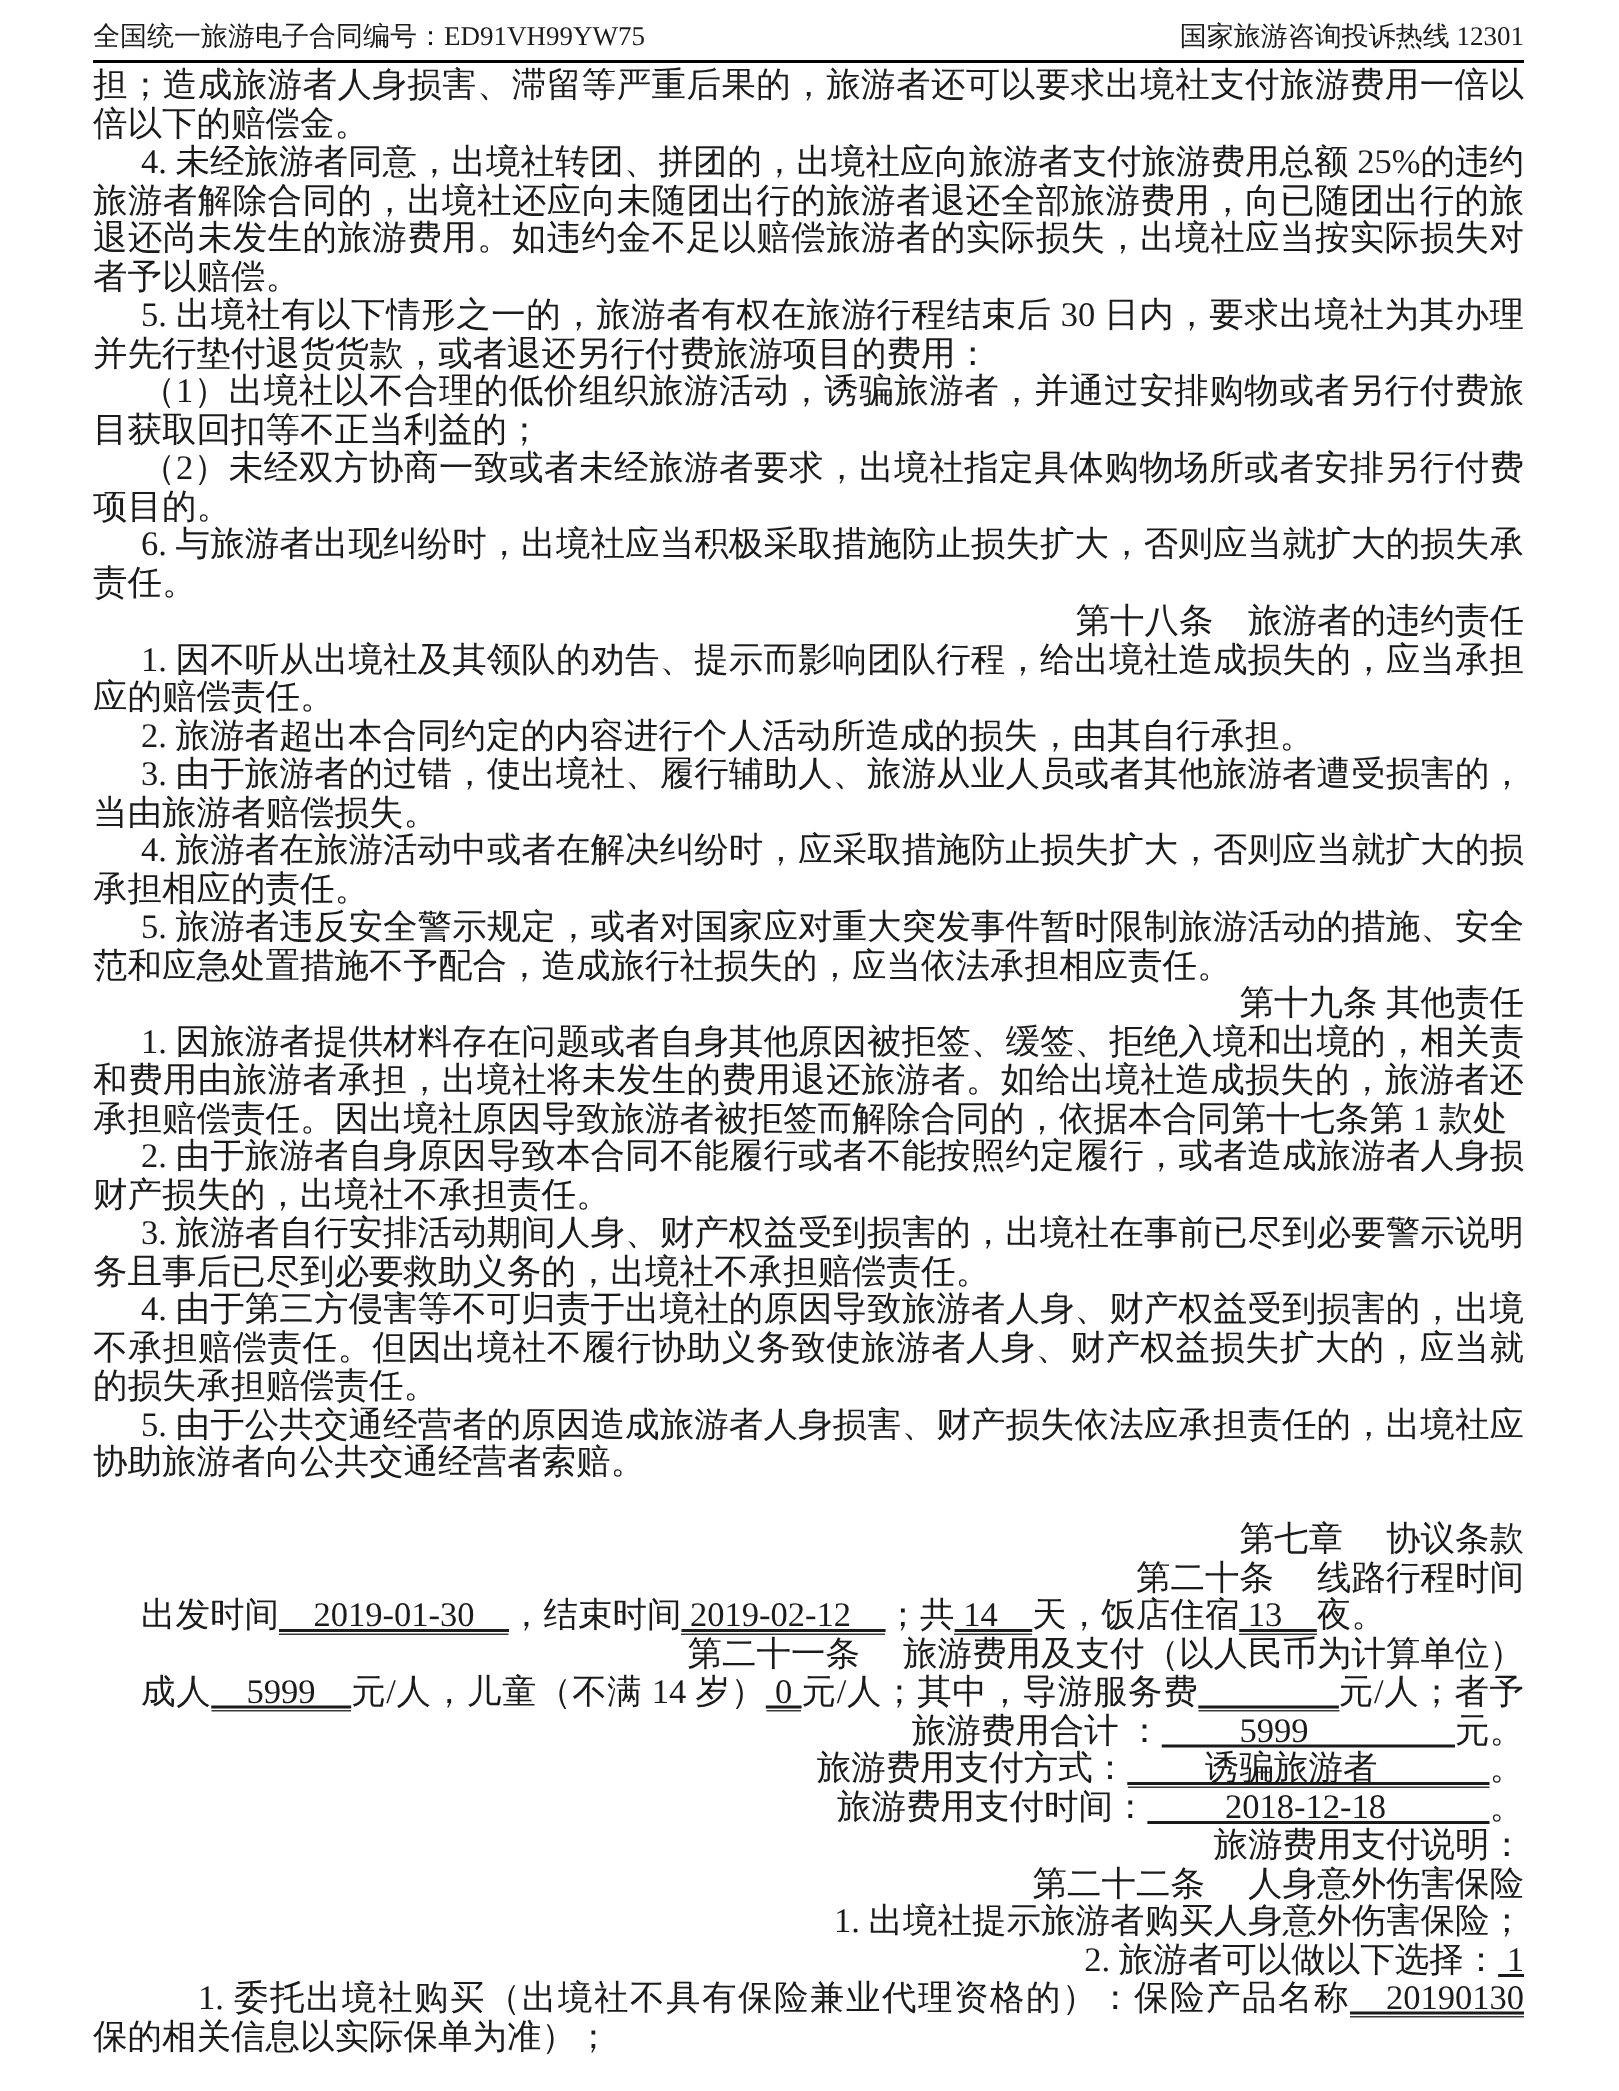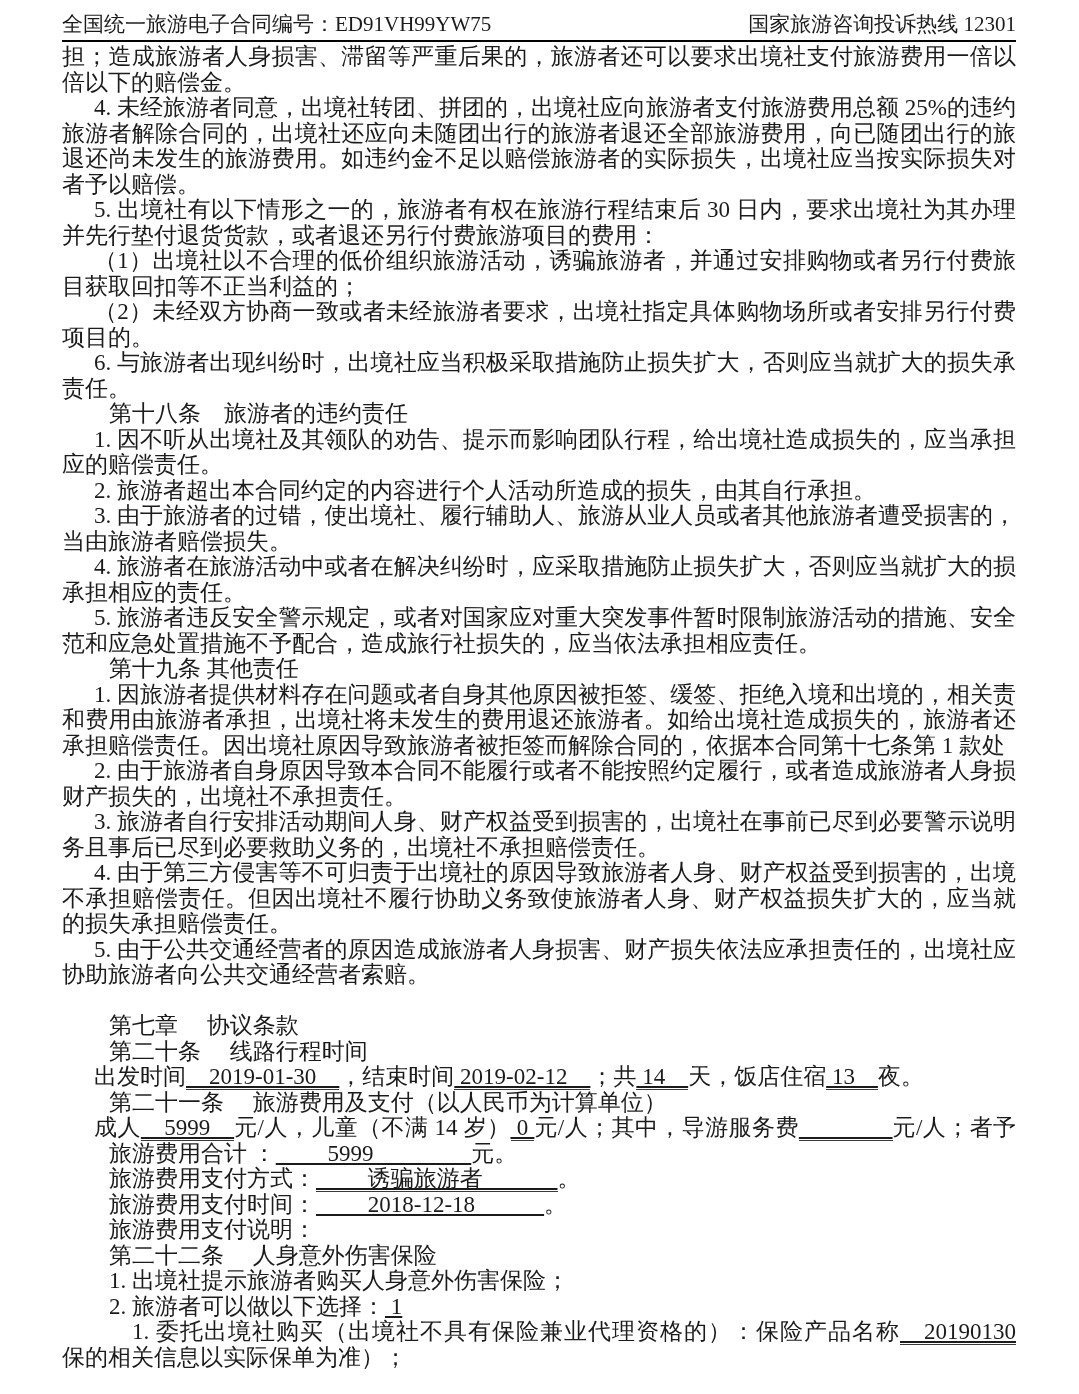--- a/index.html
+++ b/index.html
@@ -8,36 +8,36 @@
     width:1079px; height:1394px;
     background:#ffffff;
     color:#1b1b1b;
     font-family:"Liberation Serif","DejaVu Serif",serif;
     overflow:hidden;
     margin:0 auto;
   }
   .inner { padding:0 63px 0 62px; }
   .doc-header {
     display:flex; justify-content:space-between; align-items:flex-end;
-    font-size:21px; line-height:23px;
+    font-size:18px; line-height:23px;
     padding-top:13px; padding-bottom:4px;
     border-bottom:2.5px solid #000;
   }
   .doc-body { padding-top:2px; font-size:23px; }
   .line {
     line-height:25.5px;
     height:25.5px;
     text-align:left;
     white-space:pre-wrap;
     overflow:hidden;
   }
   .line.fill { text-align:justify; text-align-last:justify; }
   .ind0 { text-indent:0; }
   .ind1 { text-indent:32px; }
-  .ind2 { text-indent:47px; }
+  .ind2 { text-indent:47px;text-align:right; }
   .ind3 { text-indent:70px; }
   .blank { height:25.5px; }
   .u { border-bottom:2px solid #3a3a3a;text-decoration:underline; }
 </style>
 </head>
 <body>
 
 <div class="page">
   <div class="inner">
     <div class="doc-header">

